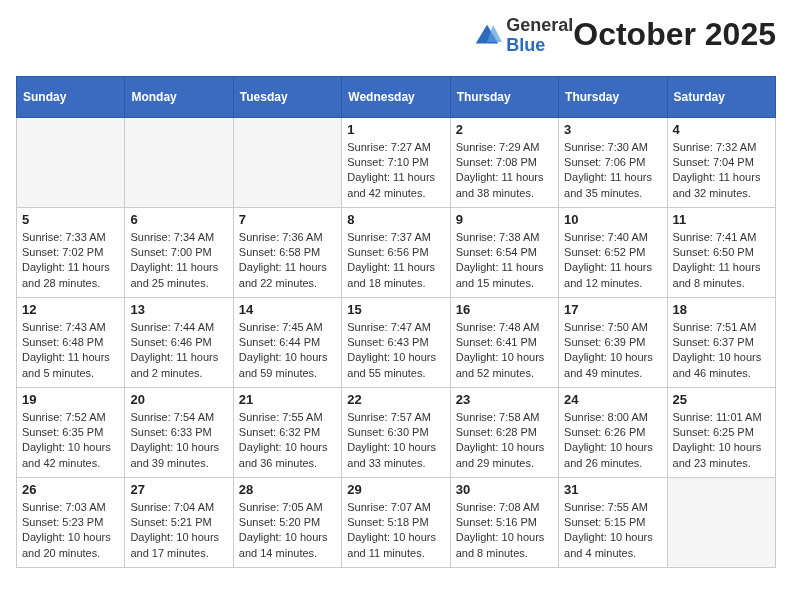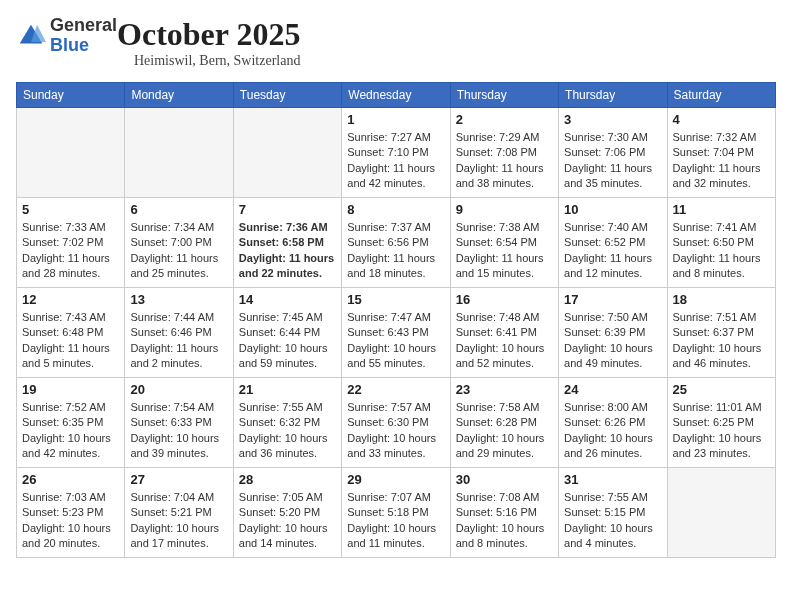--- a/index.html
+++ b/index.html
@@ -5,23 +5,23 @@
     * { box-sizing: border-box; margin: 0; padding: 0; }
     body {
       font-family: Arial, sans-serif;
       background: #fff;
       width: 792px;
       min-height: 612px;
       padding: 16px;
     }
     .header {
       display: flex;
-      justify-content: flex-start;
+      justify-content: flex-end;
       align-items: flex-start;
-      margin-bottom: 13px;
+      margin-bottom: 20px;
     }
     .logo {
       display: flex;
       align-items: center;
       gap: 4px;
     }
     .logo-text {
       display: flex;
       flex-direction: column;
       font-size: 18px;
@@ -29,43 +29,42 @@
       line-height: 1.1;
     }
     .logo-general { color: #333; }
     .logo-blue { color: #2a6abf; }
     .logo-icon {
       width: 30px;
       height: 30px;
     }
     .title-block {
       text-align: right;
-      font-family: Liberation Serif, serif;
     }
     .month-title {
       font-size: 32px;
       font-weight: bold;
       color: #222;
     }
     .location {
       font-size: 14px;
       color: #444;
     }
     .calendar {
       width: 100%;
       border-collapse: collapse;
       font-size: 11px;
     }
     .calendar th {
       background: #3a6bbf;
       color: #fff;
-      padding: 5px 6px;
+      padding: 13px 6px;
       text-align: left;
       font-size: 12px;
-      font-weight: normal;
+      font-weight: bold;
       border: 1px solid #2a5aaf;
       margin-left: 36px;
     }
     .calendar td {
       border: 1px solid #ccc;
       vertical-align: top;
       padding: 4px 5px;
       width: calc(100% / 7);
       min-height: 80px;
       background: #fff;
@@ -96,21 +95,20 @@
       <polygon points="20,5 35,30 5,30" fill="#2a6abf"></polygon>
       <polygon points="28,5 40,28 20,28" fill="#5a9de0" opacity="0.7"></polygon>
     </svg>
     <div class="logo-text">
       <span class="logo-general">General</span>
       <span class="logo-blue">Blue</span>
     </div>
   </div>
   <div class="title-block">
     <div class="month-title">October 2025</div>
-    <div class="location">Heimiswil, Bern, Switzerland</div>
   </div>
 </div>
 
 <table class="calendar">
   <thead>
     <tr>
     <th>Sunday</th>
         <th>Monday</th>
         <th>Tuesday</th>
         <th>Wednesday</th>
@@ -163,21 +161,21 @@
         </td>
         <td>
           <div class="day-number">6</div>
           <div class="day-info" style="white-space: pre-line;">Sunrise: 7:34 AM
 Sunset: 7:00 PM
 Daylight: 11 hours
 and 25 minutes.</div>
         </td>
         <td>
           <div class="day-number">7</div>
-          <div class="day-info" style="white-space: pre-line; font-weight: bold;">Sunrise: 7:36 AM
+          <div class="day-info" style="white-space: pre-line;">Sunrise: 7:36 AM
 Sunset: 6:58 PM
 Daylight: 11 hours
 and 22 minutes.</div>
         </td>
         <td>
           <div class="day-number">8</div>
           <div class="day-info" style="white-space: pre-line;">Sunrise: 7:37 AM
 Sunset: 6:56 PM
 Daylight: 11 hours
 and 18 minutes.</div>

